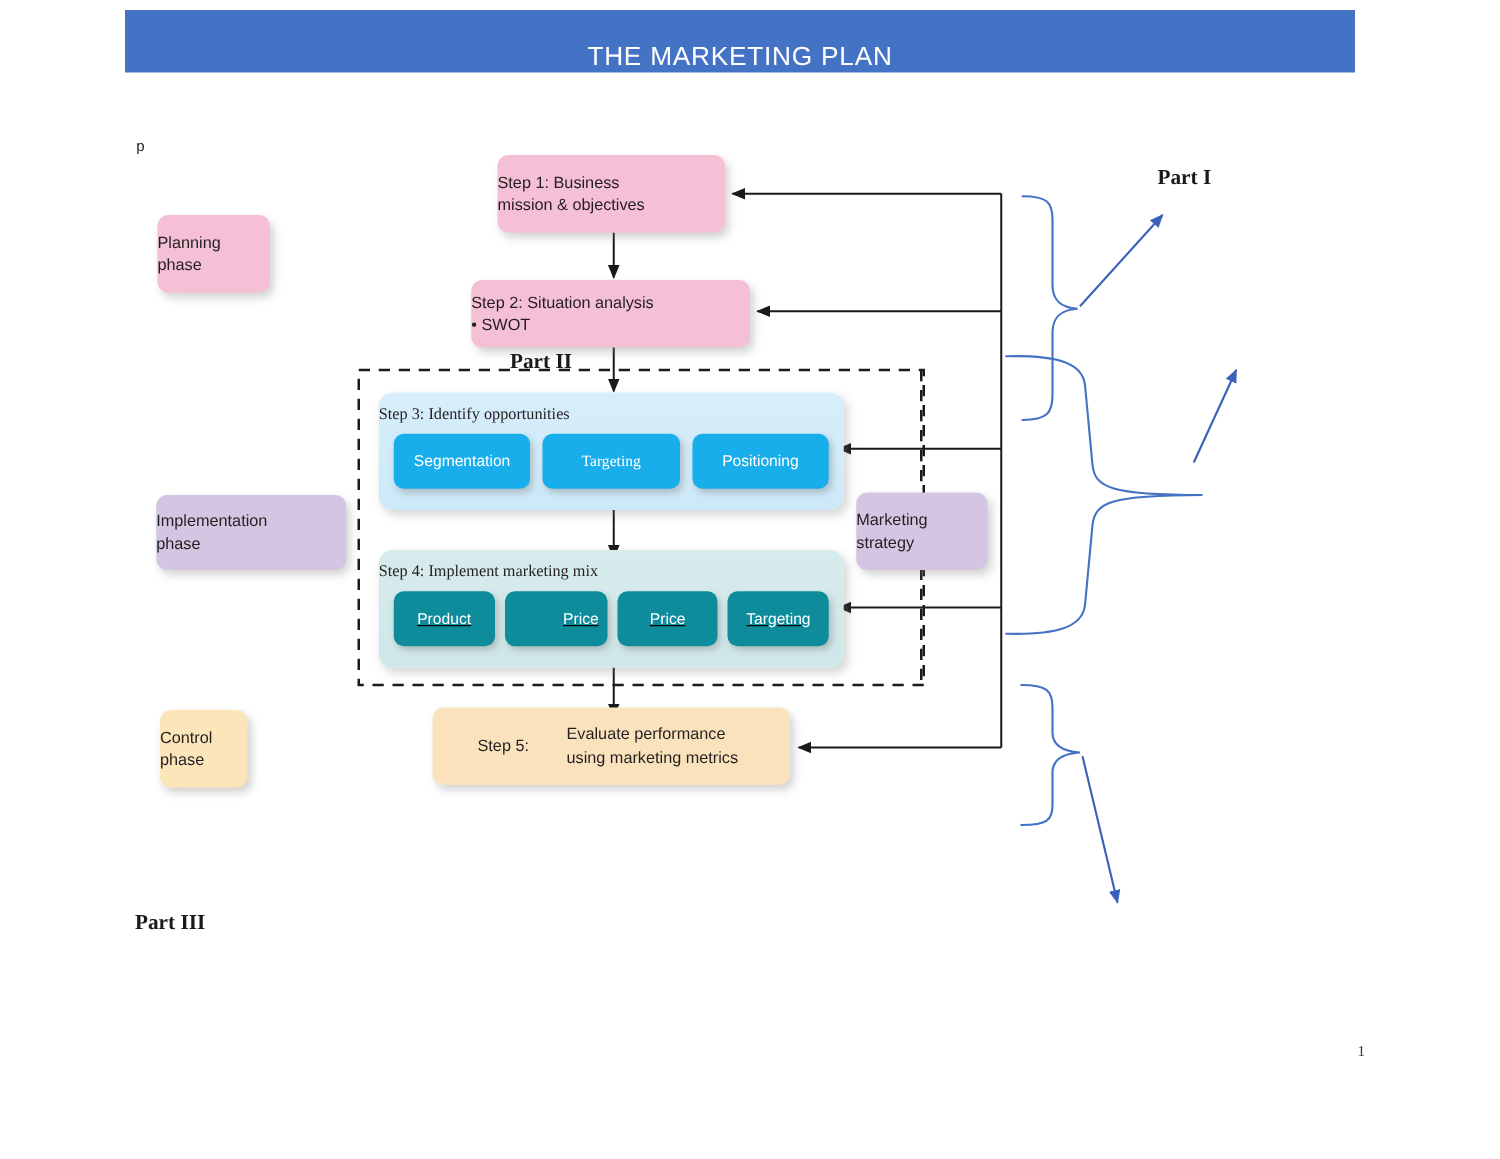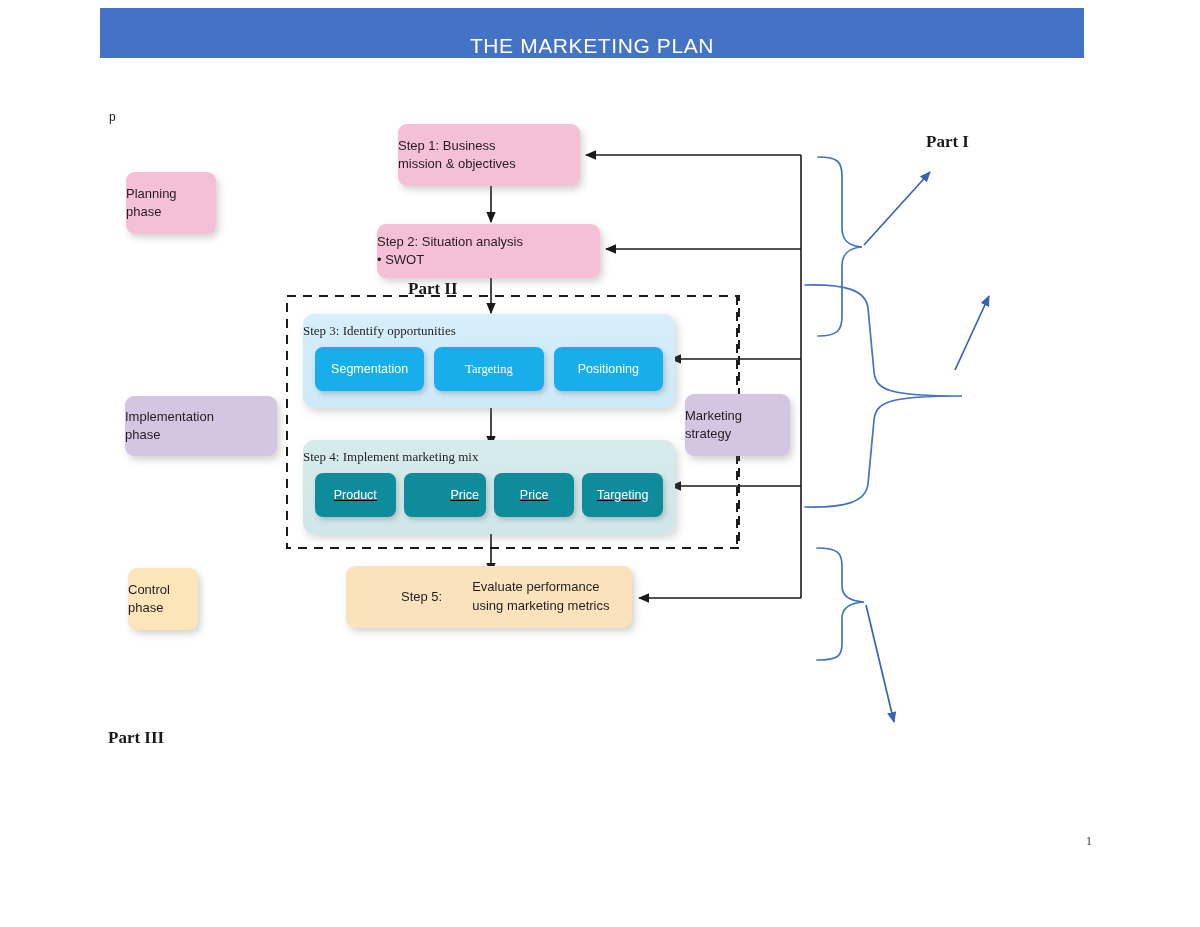--- a/index.html
+++ b/index.html
@@ -108,21 +108,21 @@
     font-family: "Liberation Sans", sans-serif;
   }
   .chip-blue { background: #18AEEB; }
   .chip-teal { background: #0F8C9B; }
 
   
   .step5 {
     flex-direction: row;
     align-items: center;
     justify-content: flex-start;
-    padding-left: 55px;
+    padding-left: 36px;
   }
   .step5 .s5-label {
     margin-right: 30px;
     white-space: nowrap;
   }
   .step5 .s5-body {
     text-align: left;
     line-height: 1.45;
   }
 

